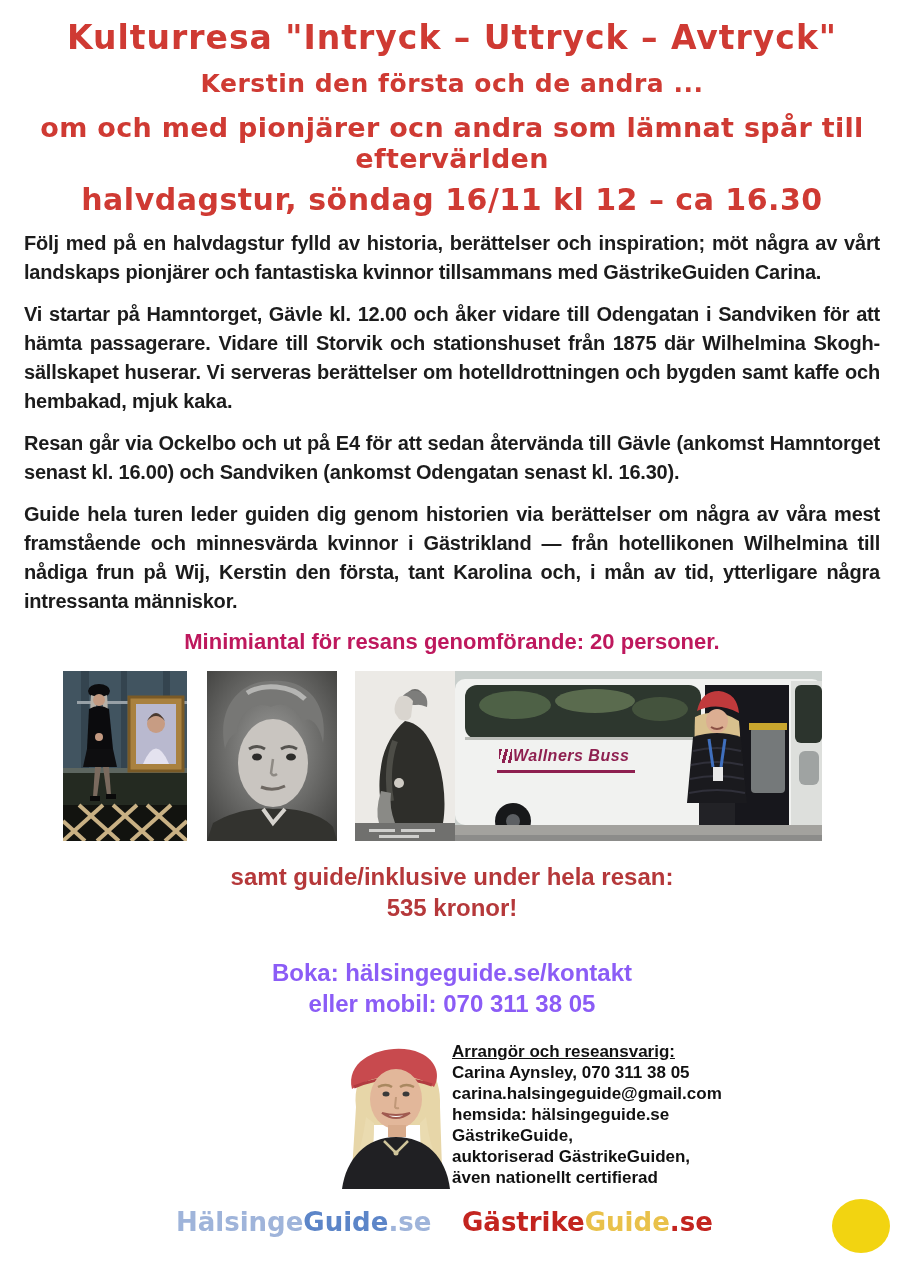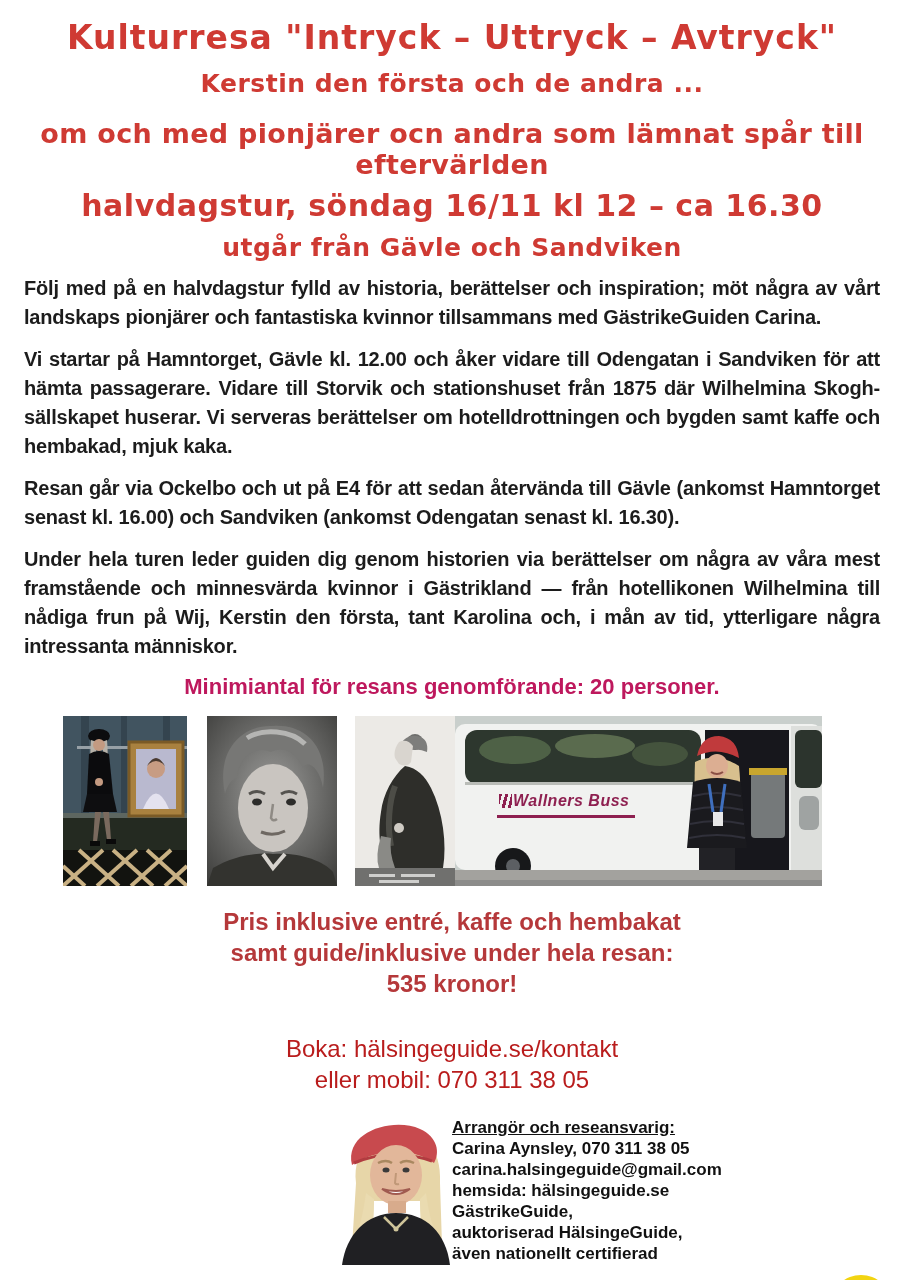--- a/index.html
+++ b/index.html
@@ -5,21 +5,21 @@
 <style>
   html,body { margin:0; padding:0; background:#ffffff; }
   .page {
     position:relative; width:904px; height:1280px; overflow:hidden;
     background:#ffffff; font-family:"Liberation Sans", sans-serif; color:#1c1c1c;
   }
 
   
   .header { text-align:center; padding-top:18px; color:#cf3a33; font-family:"DejaVu Sans", sans-serif; }
   .h-title { font-size:33px; font-weight:800; letter-spacing:1px; margin:0 0 12px; }
-  .h-sub   { font-size:25px; font-weight:800; letter-spacing:.5px; margin:0 0 20px; }
+  .h-sub   { font-size:25px; font-weight:800; letter-spacing:.5px; margin:0 0 14px; }
   .h-tag   { font-size:27px; font-weight:800; letter-spacing:.3px; margin:0 0 8px; }
   .h-sched { font-size:30px; font-weight:800; letter-spacing:.5px; margin:0 16px 10px; }
   .h-dep   { font-size:25px; font-weight:800; letter-spacing:.5px; margin:0; }
 
   
   .body-text { margin:12px 24px 4px; font-size:20px; line-height:29px; font-weight:700;
                text-align:justify; letter-spacing:-0.2px; color:#1c1c1c; }
   .body-text p { margin:0 0 13px; }
   .min-note { text-align:center; font-weight:800; font-size:22px; color:#be185d; margin:10px 0 0; }
 
@@ -32,21 +32,21 @@
   .photo-3 { left:355px; width:110px; }
   .photo-4 { left:455px; width:437px; }
   .bus-brand { position:absolute; left:42px; top:76px; color:#8e2050; font-weight:bold;
                font-style:italic; font-size:16px; letter-spacing:.5px;
                border-bottom:3px solid #8e2050; padding:0 6px 5px 2px; white-space:nowrap; }
   .bus-brand .stripes { display:inline-block; width:13px; height:14px; vertical-align:-2px; margin-right:1px;
                background:repeating-linear-gradient(105deg,#8e2050 0 3px,transparent 3px 6px); }
 
   
   .price   { margin-top:20px; text-align:center; color:#b5383a; font-weight:800; font-size:24px; line-height:31px; }
-  .booking { margin-top:34px; text-align:center; color:#b91c1c; font-weight:400; font-size:24px; line-height:31px; }
+  .booking { margin-top:34px; text-align:center; color:#8b5cf6; font-weight:700; font-size:24px; line-height:31px; }
 
   
   .organizer { position:relative; height:162px; margin-top:14px; }
   .organizer-photo { position:absolute; left:322px; top:4px; width:150px; height:152px; }
   .organizer-text  { position:absolute; left:452px; top:8px; width:336px; text-align:left;
                      font-weight:700; font-size:17px; line-height:21px; color:#111; }
   .organizer-heading { text-decoration:underline; }
 
   
   .footer { position:relative; height:64px; }
@@ -63,28 +63,27 @@
 </head>
 <body>
 
 <div class="page">
 
   <div class="header">
     <div class="h-title">Kulturresa "Intryck – Uttryck – Avtryck"</div>
     <div class="h-sub">Kerstin den första och de andra ...</div>
     <div class="h-tag">om och med pionjärer ocn andra som lämnat spår till eftervärlden</div>
     <div class="h-sched">halvdagstur, söndag 16/11 kl 12 – ca 16.30</div>
-    <div class="h-dep">utgår från Gävle och Sandviken</div>
   </div>
 
   <div class="body-text">
     <p>Följ med på en halvdagstur fylld av historia, berättelser och inspiration; möt några av vårt landskaps pionjärer och fantastiska kvinnor tillsammans med GästrikeGuiden Carina.</p>
     <p>Vi startar på Hamntorget, Gävle kl. 12.00 och åker vidare till Odengatan i Sandviken för att hämta passagerare. Vidare till Storvik och stationshuset från 1875 där Wilhelmina Skogh-sällskapet huserar. Vi serveras berättelser om hotelldrottningen och bygden samt kaffe och hembakad, mjuk kaka.</p>
     <p>Resan går via Ockelbo och ut på E4 för att sedan återvända till Gävle (ankomst Hamntorget senast kl. 16.00) och Sandviken (ankomst Odengatan senast kl. 16.30).</p>
-    <p>Under hela turen leder guiden dig genom historien via berättelser om några av våra mest framstående och minnesvärda kvinnor i Gästrikland — från hotellikonen Wilhelmina till nådiga frun på Wij, Kerstin den första, tant Karolina och, i mån av tid, ytterligare några intressanta människor.</p>
+    <p>Guide hela turen leder guiden dig genom historien via berättelser om några av våra mest framstående och minnesvärda kvinnor i Gästrikland — från hotellikonen Wilhelmina till nådiga frun på Wij, Kerstin den första, tant Karolina och, i mån av tid, ytterligare några intressanta människor.</p>
   </div>
   <div class="min-note">Minimiantal för resans genomförande: 20 personer.</div>
 
   <div class="photo-row">
 
     <div class="photo photo-1">
       <svg width="124" height="170" viewBox="0 0 124 170">
         <rect width="124" height="170" fill="#415460"></rect>
         <rect x="18" y="0" width="8" height="98" fill="#34444f"></rect>
         <rect x="58" y="0" width="6" height="98" fill="#34444f"></rect>
@@ -199,21 +198,20 @@
           <circle cx="274" cy="138" r="5" fill="#dcae92"></circle>
         <rect x="244" y="132" width="36" height="22" fill="#222226"></rect>
         <rect y="154" width="367" height="10" fill="#a3a29e"></rect>
         <rect y="164" width="367" height="6" fill="#8c8c8a"></rect>
       </svg>
       <span class="bus-brand"><span class="stripes"></span><span>Wallners Buss</span></span>
     </div>
   </div>
 
   <div class="price">
-    <div>Pris inklusive entré, kaffe och hembakat</div>
     <div>samt guide/inklusive under hela resan:</div>
     <div>535 kronor!</div>
   </div>
 
   <div class="booking">
     <div>Boka: hälsingeguide.se/kontakt</div>
     <div>eller mobil: 070 311 38 05</div>
   </div>
 
   <div class="organizer">
@@ -237,21 +235,21 @@
         <path d="M62,104 L74,116 L86,104" stroke="#cfc49a" stroke-width="2.5" fill="none"></path>
         <circle cx="74" cy="116" r="2.5" fill="#cfc49a"></circle>
       </svg>
     </div>
     <div class="organizer-text">
       <div class="organizer-heading">Arrangör och reseansvarig:</div>
       <div>Carina Aynsley, 070 311 38 05</div>
       <div>carina.halsingeguide@gmail.com</div>
       <div>hemsida: hälsingeguide.se</div>
       <div>GästrikeGuide,</div>
-      <div>auktoriserad HälsingeGuide,</div>
+      <div>auktoriserad GästrikeGuiden,</div>
       <div>även nationellt certifierad</div>
     </div>
   </div>
 
   <div class="footer">
     <div class="logo logo-halsinge"><span class="c-lblue">Hälsinge</span><span class="c-blue">Guide</span><span class="c-lblue">.se</span></div>
     <div class="logo logo-gastrike"><span class="c-red">Gästrike</span><span class="c-yellow">Guide</span><span class="c-red">.se</span></div>
     <div class="badge">
       
       

